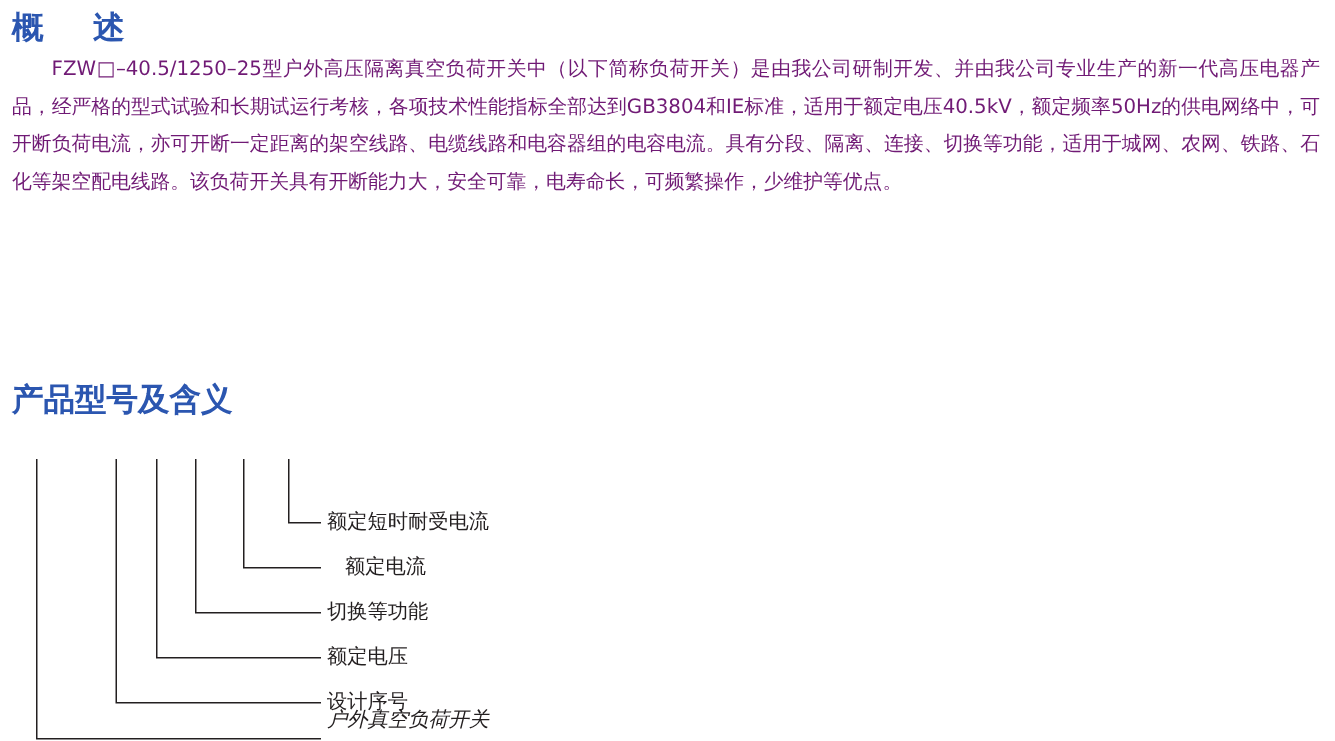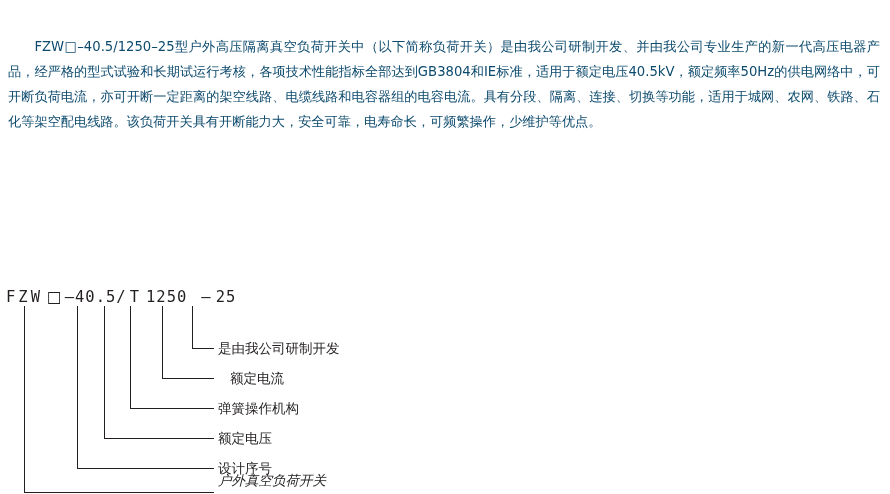--- a/index.html
+++ b/index.html
@@ -44,21 +44,21 @@
   .body-text {
     position: absolute;
     left: 8px;
     top: 34px;
     width: 872px;
     font-size: 13.2px;
     line-height: 25px;
     text-align: justify;
     text-justify: inter-ideograph;
     text-indent: 2em;
-    color: #0c4a6e;
+    color: #701a75;
     font-family: "DejaVu Sans", "Liberation Sans", sans-serif;
   }
 
   
   .code-row {
     position: absolute;
     left: 6px;
     top: 288px;
     font-size: 15.5px;
     letter-spacing: 1px;
@@ -94,39 +94,38 @@
     color: #231f20;
     white-space: nowrap;
     line-height: 14px;
   }
 </style>
 </head>
 <body>
 
 <div class="page">
 
+  <div class="section-title" id="overview-title">概　述</div>
 
   <div class="body-text">FZW□–40.5/1250–25型户外高压隔离真空负荷开关中（以下简称负荷开关）是由我公司研制开发、并由我公司专业生产的新一代高压电器产品，经严格的型式试验和长期试运行考核，各项技术性能指标全部达到GB3804和IE标准，适用于额定电压40.5kV，额定频率50Hz的供电网络中，可开断负荷电流，亦可开断一定距离的架空线路、电缆线路和电容器组的电容电流。具有分段、隔离、连接、切换等功能，适用于城网、农网、铁路、石化等架空配电线路。该负荷开关具有开断能力大，安全可靠，电寿命长，可频繁操作，少维护等优点。</div>
 
+  <div class="section-title" id="model-title">产品型号及含义</div>
 
-  <div class="code-row">
-    <span class="cs-fzw">FZW</span><span class="cs-box">□</span><span class="cs-dash1">–</span><span class="cs-405">40.5</span><span class="cs-slash">/</span><span class="cs-t">T</span><span class="cs-1250">1250</span><span class="cs-dash2">–</span><span class="cs-25">25</span>
-  </div>
 
   <div class="vline" style="left:192px; top:306px; height:42px;"></div>
   <div class="hline" style="left:192px; top:348px; width:22px;"></div>
-  <div class="leader-label" style="left:218px; top:341px;">是由我公司研制开发</div>
+  <div class="leader-label" style="left:218px; top:341px;">额定短时耐受电流</div>
 
   <div class="vline" style="left:162px; top:306px; height:72px;"></div>
   <div class="hline" style="left:162px; top:378px; width:52px;"></div>
   <div class="leader-label" style="left:230px; top:371px;">额定电流</div>
 
   <div class="vline" style="left:130px; top:306px; height:102px;"></div>
   <div class="hline" style="left:130px; top:408px; width:84px;"></div>
-  <div class="leader-label" style="left:218px; top:401px;">弹簧操作机构</div>
+  <div class="leader-label" style="left:218px; top:401px;">切换等功能</div>
 
   <div class="vline" style="left:104px; top:306px; height:132px;"></div>
   <div class="hline" style="left:104px; top:438px; width:110px;"></div>
   <div class="leader-label" style="left:218px; top:431px;">额定电压</div>
 
   <div class="vline" style="left:77px; top:306px; height:162px;"></div>
   <div class="hline" style="left:77px; top:468px; width:137px;"></div>
   <div class="leader-label" style="left:218px; top:461px;text-align:center;">设计序号</div>
 
   <div class="vline" style="left:24px; top:306px; height:186px;"></div>

